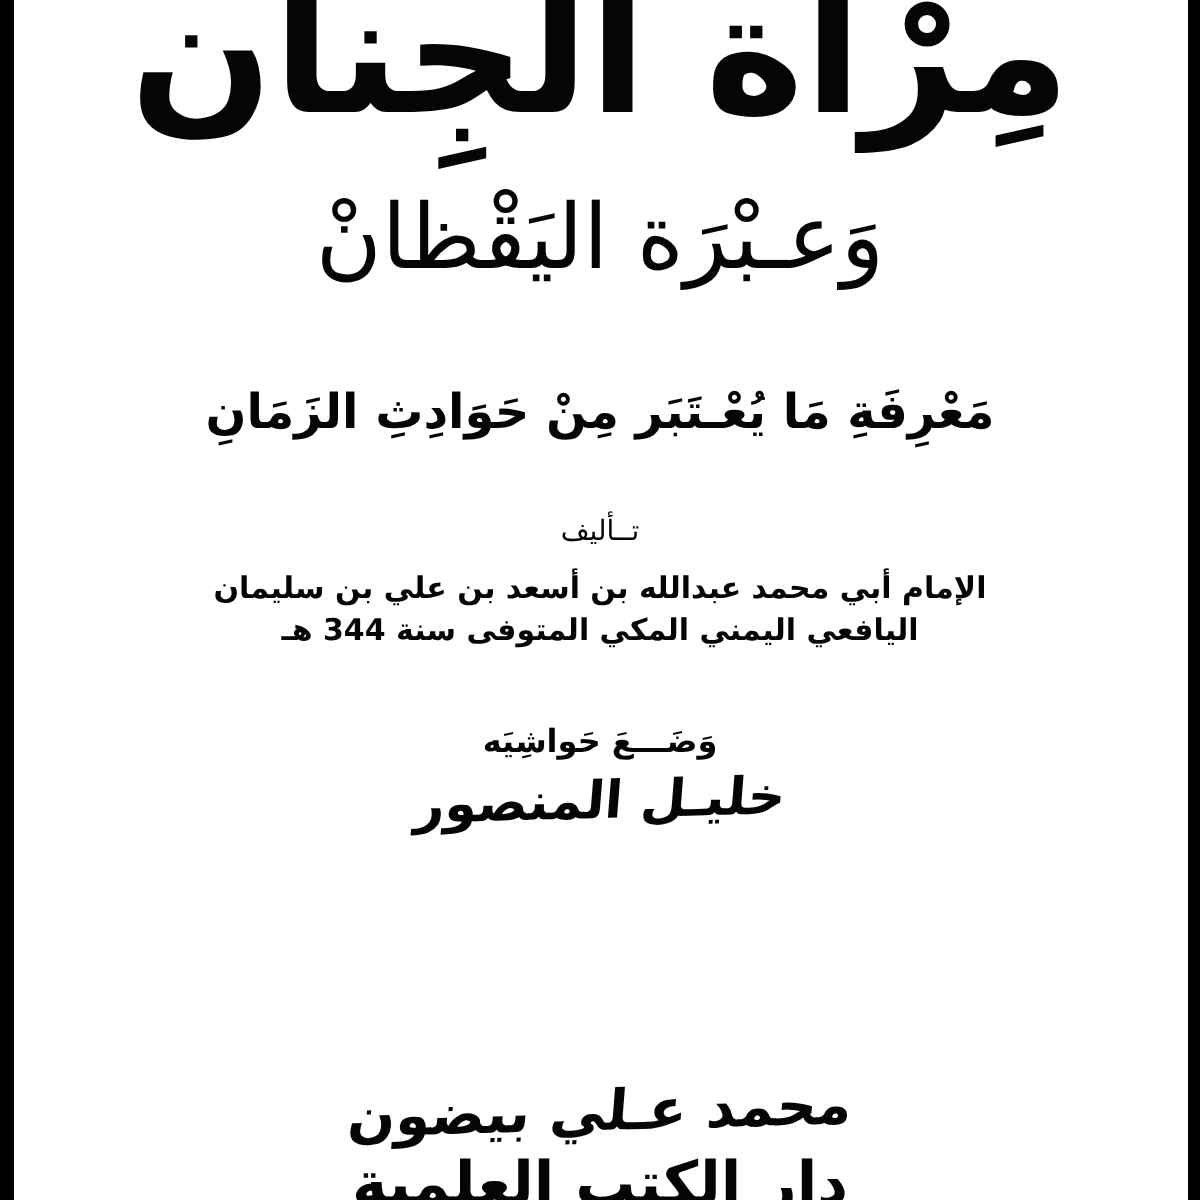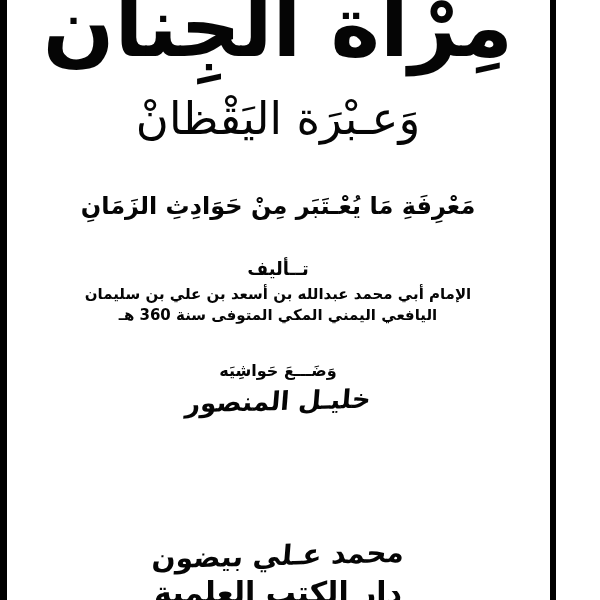--- a/index.html
+++ b/index.html
@@ -2,21 +2,21 @@
 <html lang="ar"><head>
 <meta charset="utf-8">
 <style>
   html, body {
     margin: 0;
     padding: 0;
     background: #ffffff;
   }
   .page {
     position: relative;
-    width: 556px;
+    width: 600px;
     height: 600px;
     overflow: hidden;
     background: #ffffff;
     color: #050505;
     font-family: "DejaVu Sans", sans-serif;
   }
   .edge-bar {
     position: absolute;
     top: 0;
     bottom: 0;
@@ -52,22 +52,22 @@
     font-size: 20px;
     font-weight: bold;
   }
   .t-tail {
     top: 193px;
     font-size: 24px;
     font-weight: bold;
   }
   .t-talif {
     top: 259px;
-    font-size: 18px;
-    font-weight: bold;
+    font-size: 14px;
+    font-weight: normal;
   }
   .t-author1 {
     top: 286px;
     font-size: 15px;
     font-weight: bold;
   }
   .t-author2 {
     top: 307px;
     font-size: 15px;
     font-weight: bold;
@@ -117,21 +117,21 @@
 
   <div class="block t-sub">وَعـبْرَة اليَقْظانْ</div>
 
 
   <div class="block t-tail">مَعْرِفَةِ مَا يُعْـتَبَر مِنْ حَوَادِثِ الزَمَانِ</div>
 
   <div class="block t-talif">تــأليف</div>
 
   <div class="block t-author1">الإمام أبي محمد عبدالله بن أسعد بن علي بن سليمان</div>
 
-  <div class="block t-author2">اليافعي اليمني المكي المتوفى سنة 360 هـ</div>
+  <div class="block t-author2">اليافعي اليمني المكي المتوفى سنة 344 هـ</div>
 
   <div class="block t-annot-label">وَضَـــعَ حَواشِيَه</div>
 
   <div class="block t-annot-name">خليـل المنصور</div>
 
 
 
   <div class="block t-pub-person">محمد عـلي بيضون</div>
 
   <div class="block t-pub-house">دار الكتب العلمية</div>

